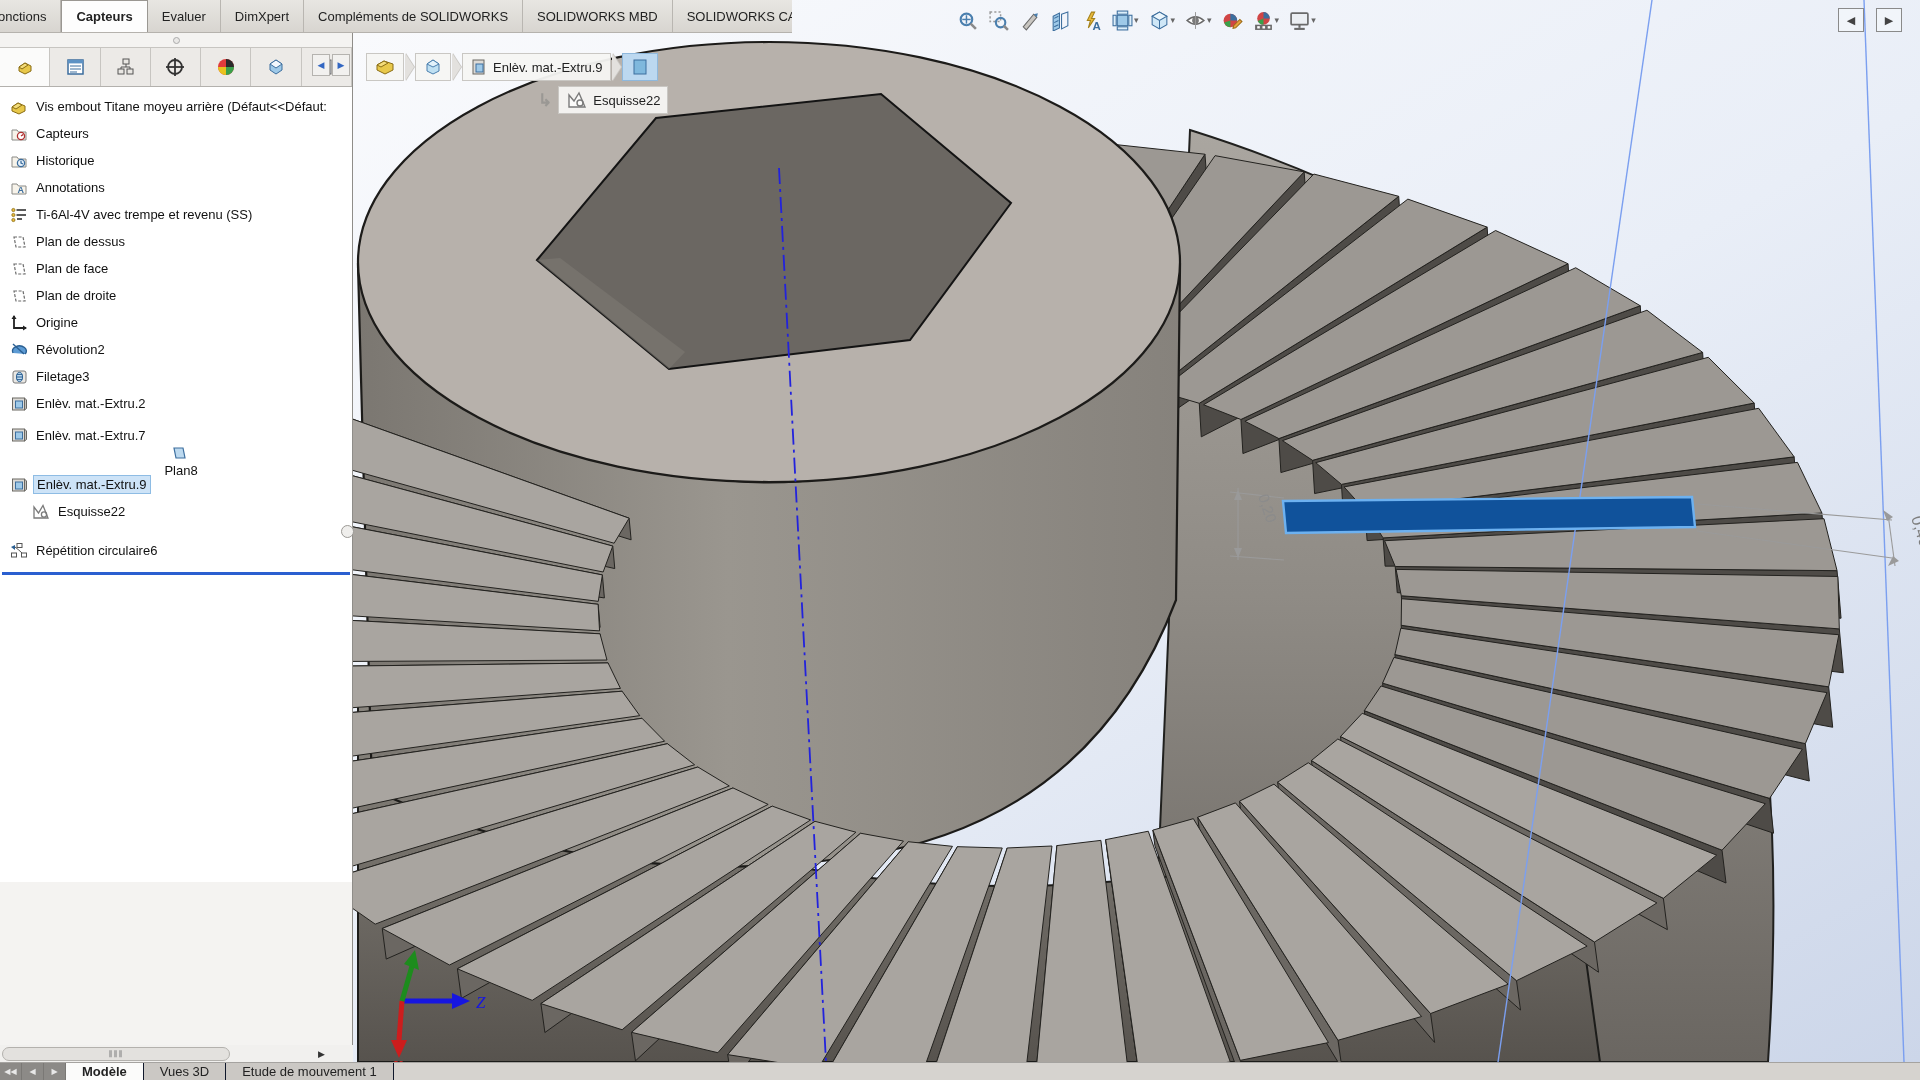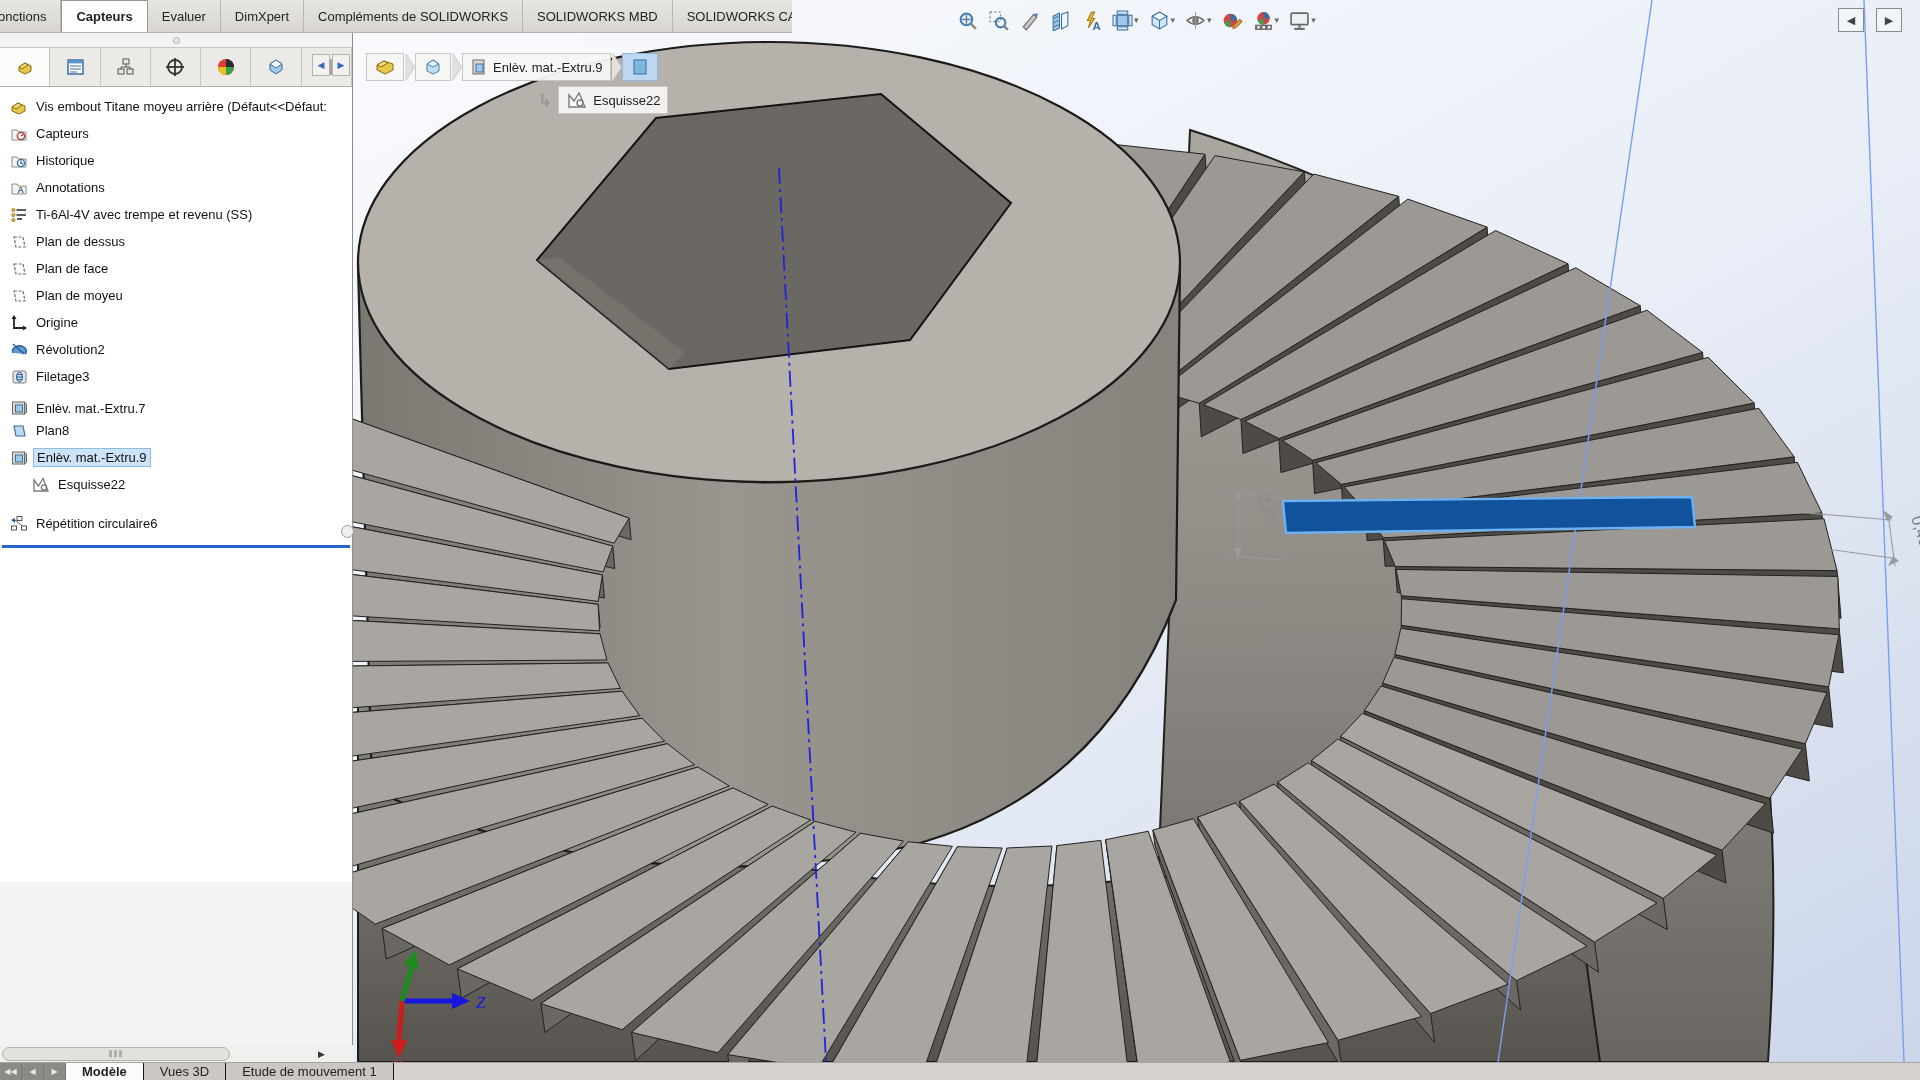--- a/index.html
+++ b/index.html
@@ -560,21 +560,21 @@
         <div class="trow" style="padding-left: 8px;">
           <svg class="ticon" viewBox="0 0 18 18">
             <path d="M4 4 L13 4 L15 14 L6 14 Z" fill="none" stroke="#6a6a6a" stroke-width="1.2" stroke-dasharray="3 1.6"></path>
           </svg>
           <span class="tlabel">Plan de face</span>
         </div>
         <div class="trow" style="padding-left: 8px;">
           <svg class="ticon" viewBox="0 0 18 18">
             <path d="M4 4 L13 4 L15 14 L6 14 Z" fill="none" stroke="#6a6a6a" stroke-width="1.2" stroke-dasharray="3 1.6"></path>
           </svg>
-          <span class="tlabel">Plan de moyeu</span>
+          <span class="tlabel">Plan de droite</span>
         </div>
         <div class="trow" style="padding-left: 8px; text-align: right;">
           <svg class="ticon" viewBox="0 0 18 18">
             <path d="M4 2 L4 14 L16 14" fill="none" stroke="#222" stroke-width="1.8"></path>
             <polygon points="1.5,5 6.5,5 4,1 " fill="#222"></polygon>
             <polygon points="13,11.5 13,16.5 17,14" fill="#222"></polygon>
           </svg>
           <span class="tlabel">Origine</span>
         </div>
         <div class="trow" style="padding-left: 8px;">
@@ -587,29 +587,37 @@
         <div class="trow" style="padding-left: 8px;">
           <svg class="ticon" viewBox="0 0 18 18">
             <rect x="3" y="3" width="13" height="12" rx="2" fill="#e9e7e3" stroke="#7a7a7a"></rect>
             <ellipse cx="9.5" cy="9" rx="3" ry="4.6" fill="#bcd9ef" stroke="#2a5f92"></ellipse>
             <line x1="7" y1="6.4" x2="12" y2="6.4" stroke="#2a5f92"></line>
             <line x1="7" y1="9" x2="12" y2="9" stroke="#2a5f92"></line>
             <line x1="7" y1="11.6" x2="12" y2="11.6" stroke="#2a5f92"></line>
           </svg>
           <span class="tlabel">Filetage3</span>
         </div>
-        <div class="trow" style="padding-left: 8px; align-items: flex-end;">
+        <div class="trow" style="padding-left: 8px;">
           <svg class="ticon" viewBox="0 0 18 18">
             <rect x="2.5" y="3" width="12" height="12" fill="#dcdad6" stroke="#6a6863"></rect>
             <path d="M14.5 3 L16.5 5 L16.5 13.5 L14.5 15 Z" fill="#c2c0bc" stroke="#6a6863"></path>
             <rect x="5.5" y="6" width="7" height="7" fill="#9ec9e8" stroke="#3c6e9e"></rect>
           </svg>
+          <span class="tlabel">Enlèv. mat.-Extru.2</span>
+        </div>
+        <div class="trow" style="padding-left: 8px; align-items: flex-end;">
+          <svg class="ticon" viewBox="0 0 18 18">
+            <rect x="2.5" y="3" width="12" height="12" fill="#dcdad6" stroke="#6a6863"></rect>
+            <path d="M14.5 3 L16.5 5 L16.5 13.5 L14.5 15 Z" fill="#c2c0bc" stroke="#6a6863"></path>
+            <rect x="5.5" y="6" width="7" height="7" fill="#9ec9e8" stroke="#3c6e9e"></rect>
+          </svg>
           <span class="tlabel">Enlèv. mat.-Extru.7</span>
         </div>
-        <div class="trow" style="padding-left: 8px;">
+        <div class="trow" style="padding-left: 8px; flex-direction: column;">
           <svg class="ticon" viewBox="0 0 18 18">
             <path d="M4 4 L13 4 L15 14 L6 14 Z" fill="#bcd9ef" stroke="#3c6e9e" stroke-width="1.2"></path>
           </svg>
           <span class="tlabel">Plan8</span>
         </div>
         <div class="trow selected" style="padding-left: 8px;">
           <svg class="ticon" viewBox="0 0 18 18">
             <rect x="2.5" y="3" width="12" height="12" fill="#dcdad6" stroke="#6a6863"></rect>
             <path d="M14.5 3 L16.5 5 L16.5 13.5 L14.5 15 Z" fill="#c2c0bc" stroke="#6a6863"></path>
             <rect x="5.5" y="6" width="7" height="7" fill="#9ec9e8" stroke="#3c6e9e"></rect>

